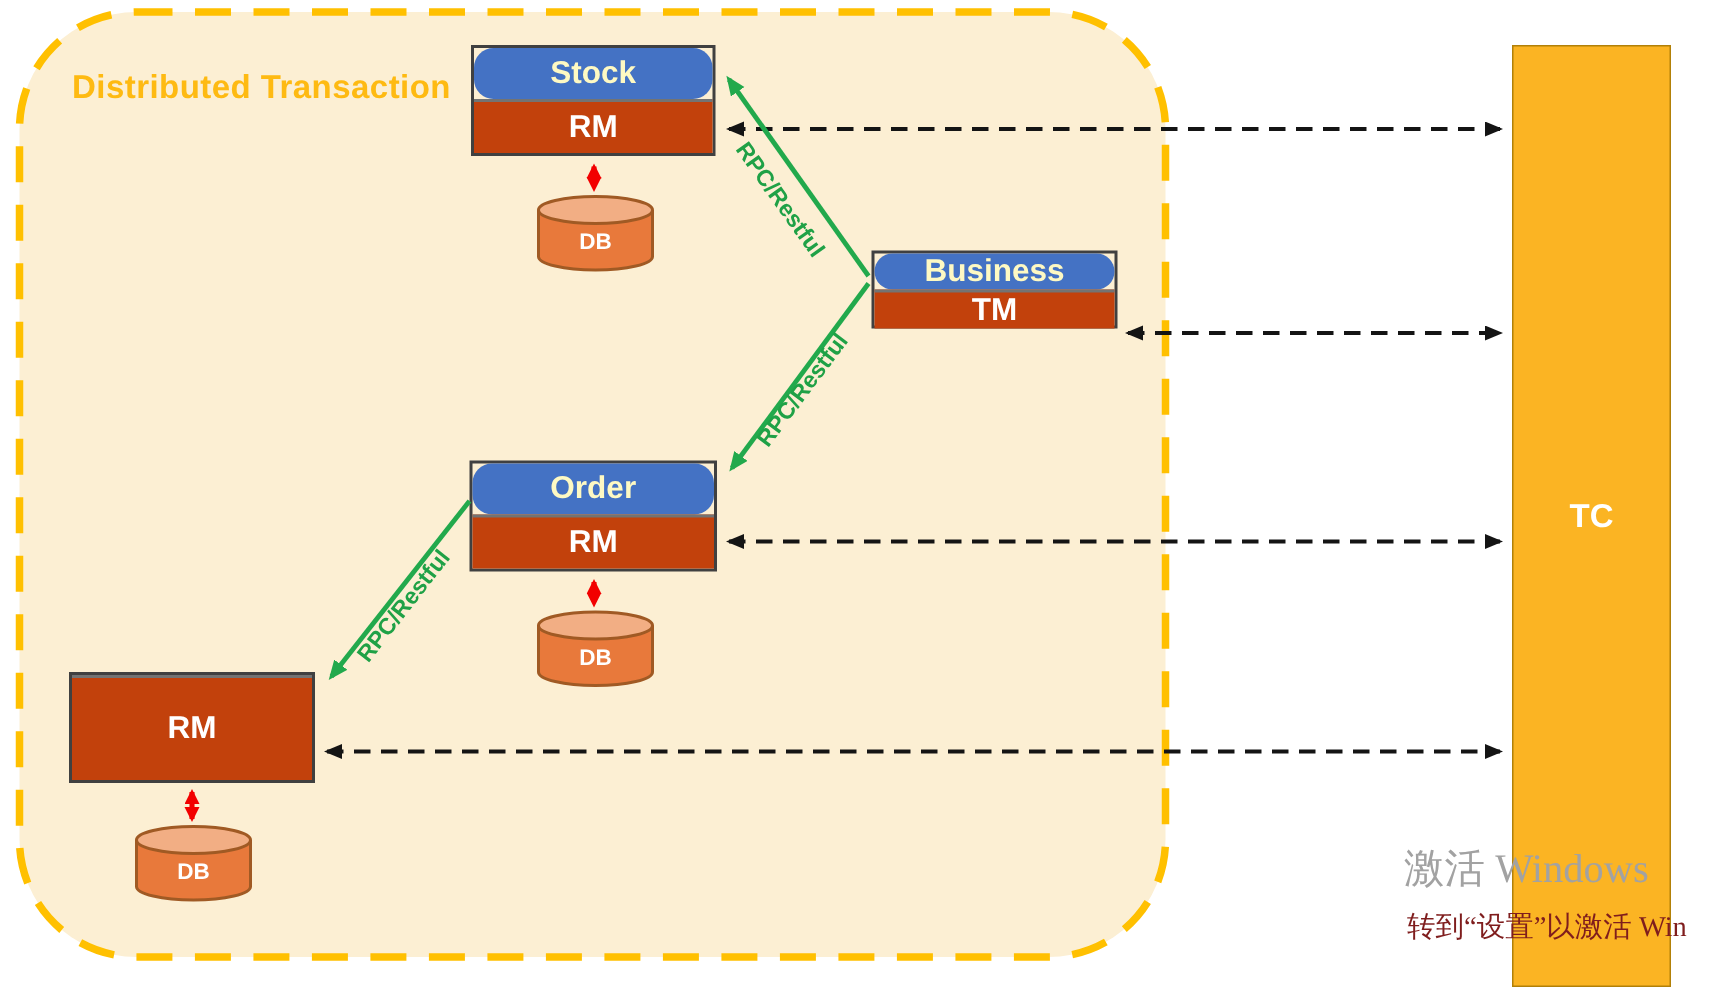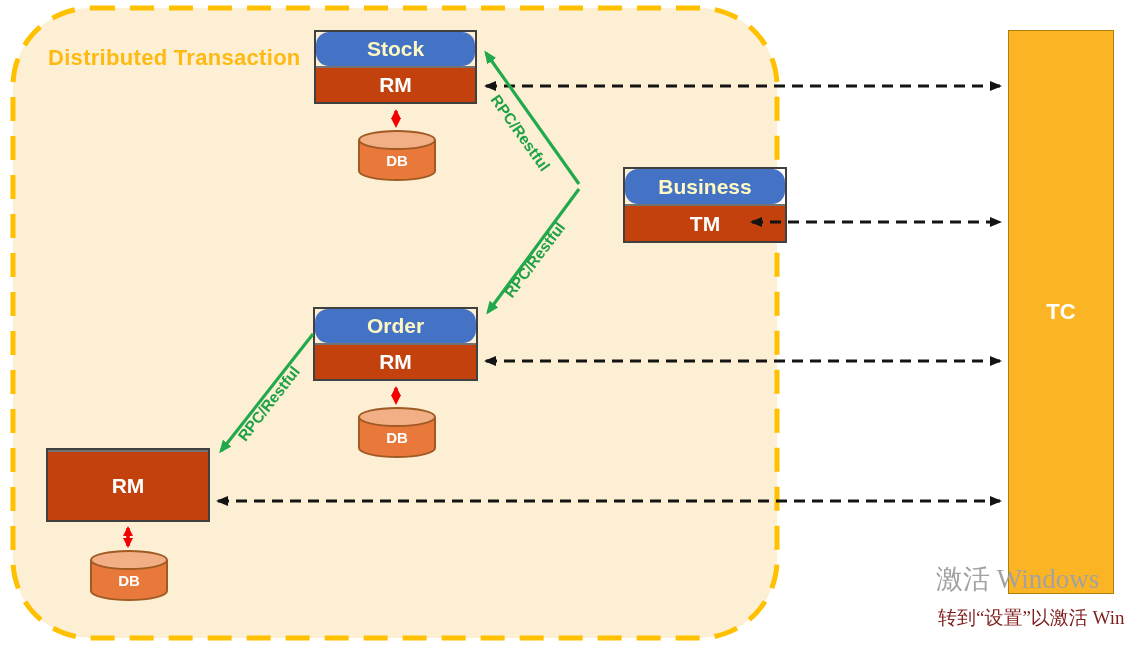--- a/index.html
+++ b/index.html
@@ -20,25 +20,25 @@
   }
   .svc .name{
     flex:1;background:#4472C4;color:#fef9c3;font-weight:bold;font-size:21px;
     display:flex;align-items:center;justify-content:center;border-radius:13px;
   }
   .svc .role{
     flex:1;background:#c2410c;border-top:2px solid #737373;color:#fff;
     font-weight:bold;font-size:21px;display:flex;align-items:center;justify-content:center;
   }
   .svc-stock{left:314px;top:30px;width:163px;height:74px;}
-  .svc-business{left:581px;top:167px;width:164px;height:76px;margin-left:42px;}
+  .svc-business{left:581px;top:167px;width:164px;height:52px;}
   .svc-order{left:313px;top:307px;width:165px;height:74px;}
   .svc-account{left:46px;top:448px;width:164px;height:74px;}
   .tc{
-    position:absolute;z-index:2;left:1008px;top:30px;width:106px;height:564px;
+    position:absolute;z-index:2;left:1008px;top:30px;width:106px;height:628px;
     background:#FBB423;border:1px solid #B28008;box-sizing:border-box;
     display:flex;align-items:center;justify-content:center;
     color:#fff;font-weight:bold;font-size:22px;
   }
   .db{position:absolute;z-index:2;}
   .db-stock{left:356px;top:129px;}
   .db-order{left:356px;top:406px;}
   .db-account{left:88px;top:549px;}
   .wm{position:absolute;z-index:8;white-space:nowrap;font-family:Liberation Serif, serif;text-align:right;}
   .wm1{left:936px;top:561px;font-size:27px;color:#A2A2A2;}

